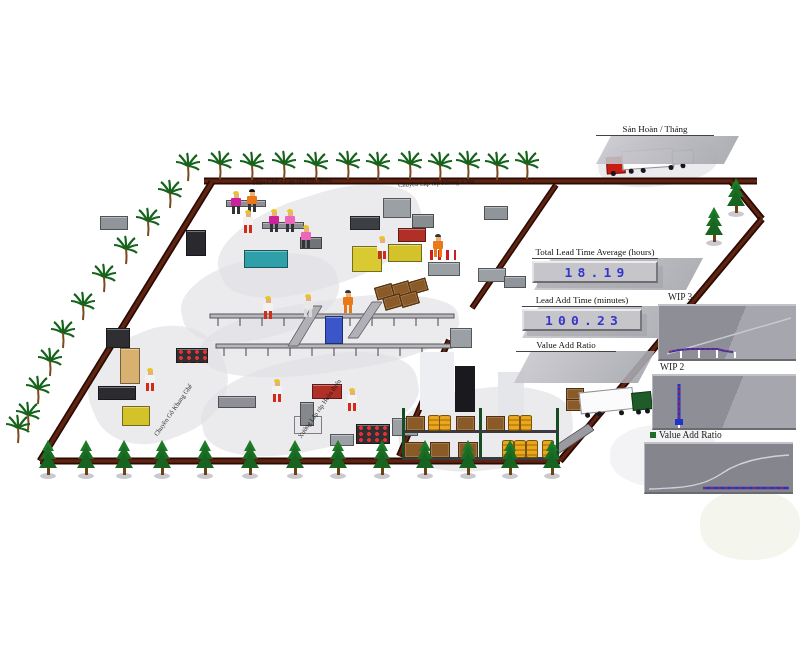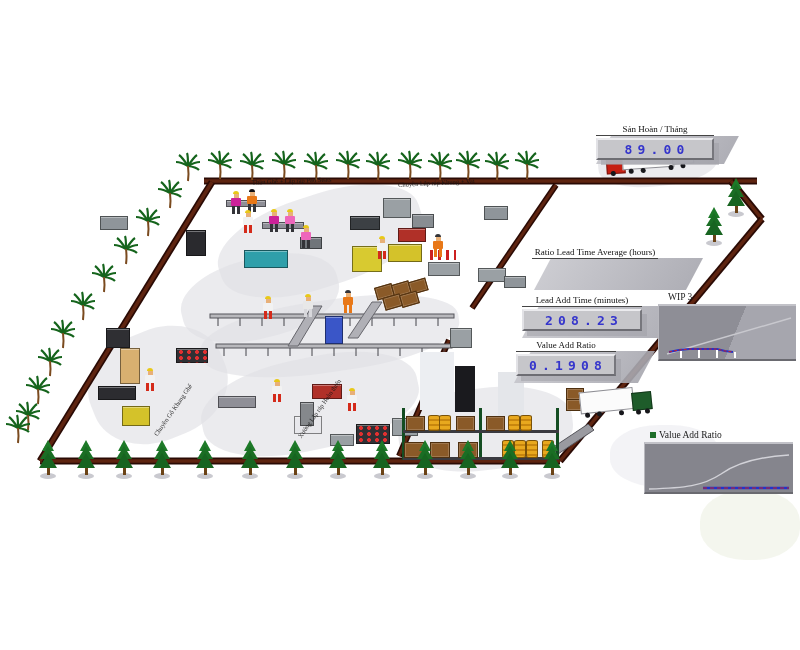--- a/index.html
+++ b/index.html
@@ -627,47 +627,57 @@
     <div class="wheel" style="left:64px;top:27px;"></div>
   </div>
 
   <div class="slab" style="left:596px;top:136px;width:128px;height:28px;"></div>
   <div class="slab" style="left:534px;top:258px;width:152px;height:32px;"></div>
   <div class="slab" style="left:522px;top:306px;width:150px;height:32px;"></div>
   <div class="slab" style="left:514px;top:351px;width:124px;height:32px;"></div>
 
   <div class="counter" style="left:596px;top:124px;width:118px;">
     <div class="c-label">Sản Hoàn / Tháng</div>
-    <div class="c-value">89.00</div>
   </div>
   <div class="counter" style="left:532px;top:247px;width:126px;">
-    <div class="c-label">Ratio Lead Time Average (hours)</div>
+    <div class="c-label">Total Lead Time Average (hours)</div>
+    <div class="c-value">18.19</div>
   </div>
   <div class="counter" style="left:522px;top:295px;width:120px;">
     <div class="c-label">Lead Add Time (minutes)</div>
-    <div class="c-value">208.23</div>
+    <div class="c-value">100.23</div>
   </div>
   <div class="counter" style="left:516px;top:340px;width:100px;">
     <div class="c-label">Value Add Ratio</div>
-    <div class="c-value">0.1908</div>
   </div>
 
   <div class="chart" style="left:658px;top:292px;">
     <div class="ch-title" style="margin-left:10px;">WIP 3</div>
     <div class="ch-panel" style="width:137px;height:53px;">
       <svg width="137" height="53">
         <path d="M8,48 L132,12" stroke="#c8c8ce" stroke-width="1.5" fill="none"></path>
         <polyline points="10,46 20,44 30,43 44,43 58,43 66,45 74,46" stroke="#2233cc" stroke-width="2" fill="none"></polyline>
         <polyline points="10,46 20,44 30,43 44,43 58,43 66,45 74,46" stroke="#cc2222" stroke-width="1" stroke-dasharray="3,2" fill="none"></polyline>
         <g stroke="#ffffff" stroke-width="2">
           <path d="M22,45 v7 M40,44 v8 M58,44 v8 M76,46 v6"></path>
         </g>
       </svg>
     </div>
   </div>
+  <div class="chart" style="left:652px;top:362px;">
+    <div class="ch-title" style="margin-left:8px;">WIP 2</div>
+    <div class="ch-panel" style="width:143px;height:52px;">
+      <svg width="143" height="52">
+        <path d="M26,47 L26,8" stroke="#2233cc" stroke-width="3"></path>
+        <path d="M26,47 L26,10" stroke="#cc2222" stroke-width="1.2" stroke-dasharray="3,2"></path>
+        <rect x="22" y="43" width="8" height="6" fill="#2233cc"></rect>
+        <path d="M26,49 v3" stroke="#fff" stroke-width="2"></path>
+      </svg>
+    </div>
+  </div>
   <div class="chart" style="left:644px;top:430px;">
     <div class="ch-title" style="margin-left:6px;">
       <span style="display:inline-block;width:6px;height:6px;background:#1e6e2a;margin-right:3px;"></span><span>Value Add Ratio</span>
     </div>
     <div class="ch-panel" style="width:148px;height:48px;background:#85858d;">
       <svg width="148" height="48">
         <path d="M4,45 C40,44 58,42 76,30 C90,20 110,13 144,11" stroke="#d2d2d8" stroke-width="1.5" fill="none"></path>
         <path d="M58,44 H144" stroke="#2233cc" stroke-width="2.5"></path>
         <path d="M58,44 H144" stroke="#cc2222" stroke-width="1.2" stroke-dasharray="4,3"></path>
       </svg>

